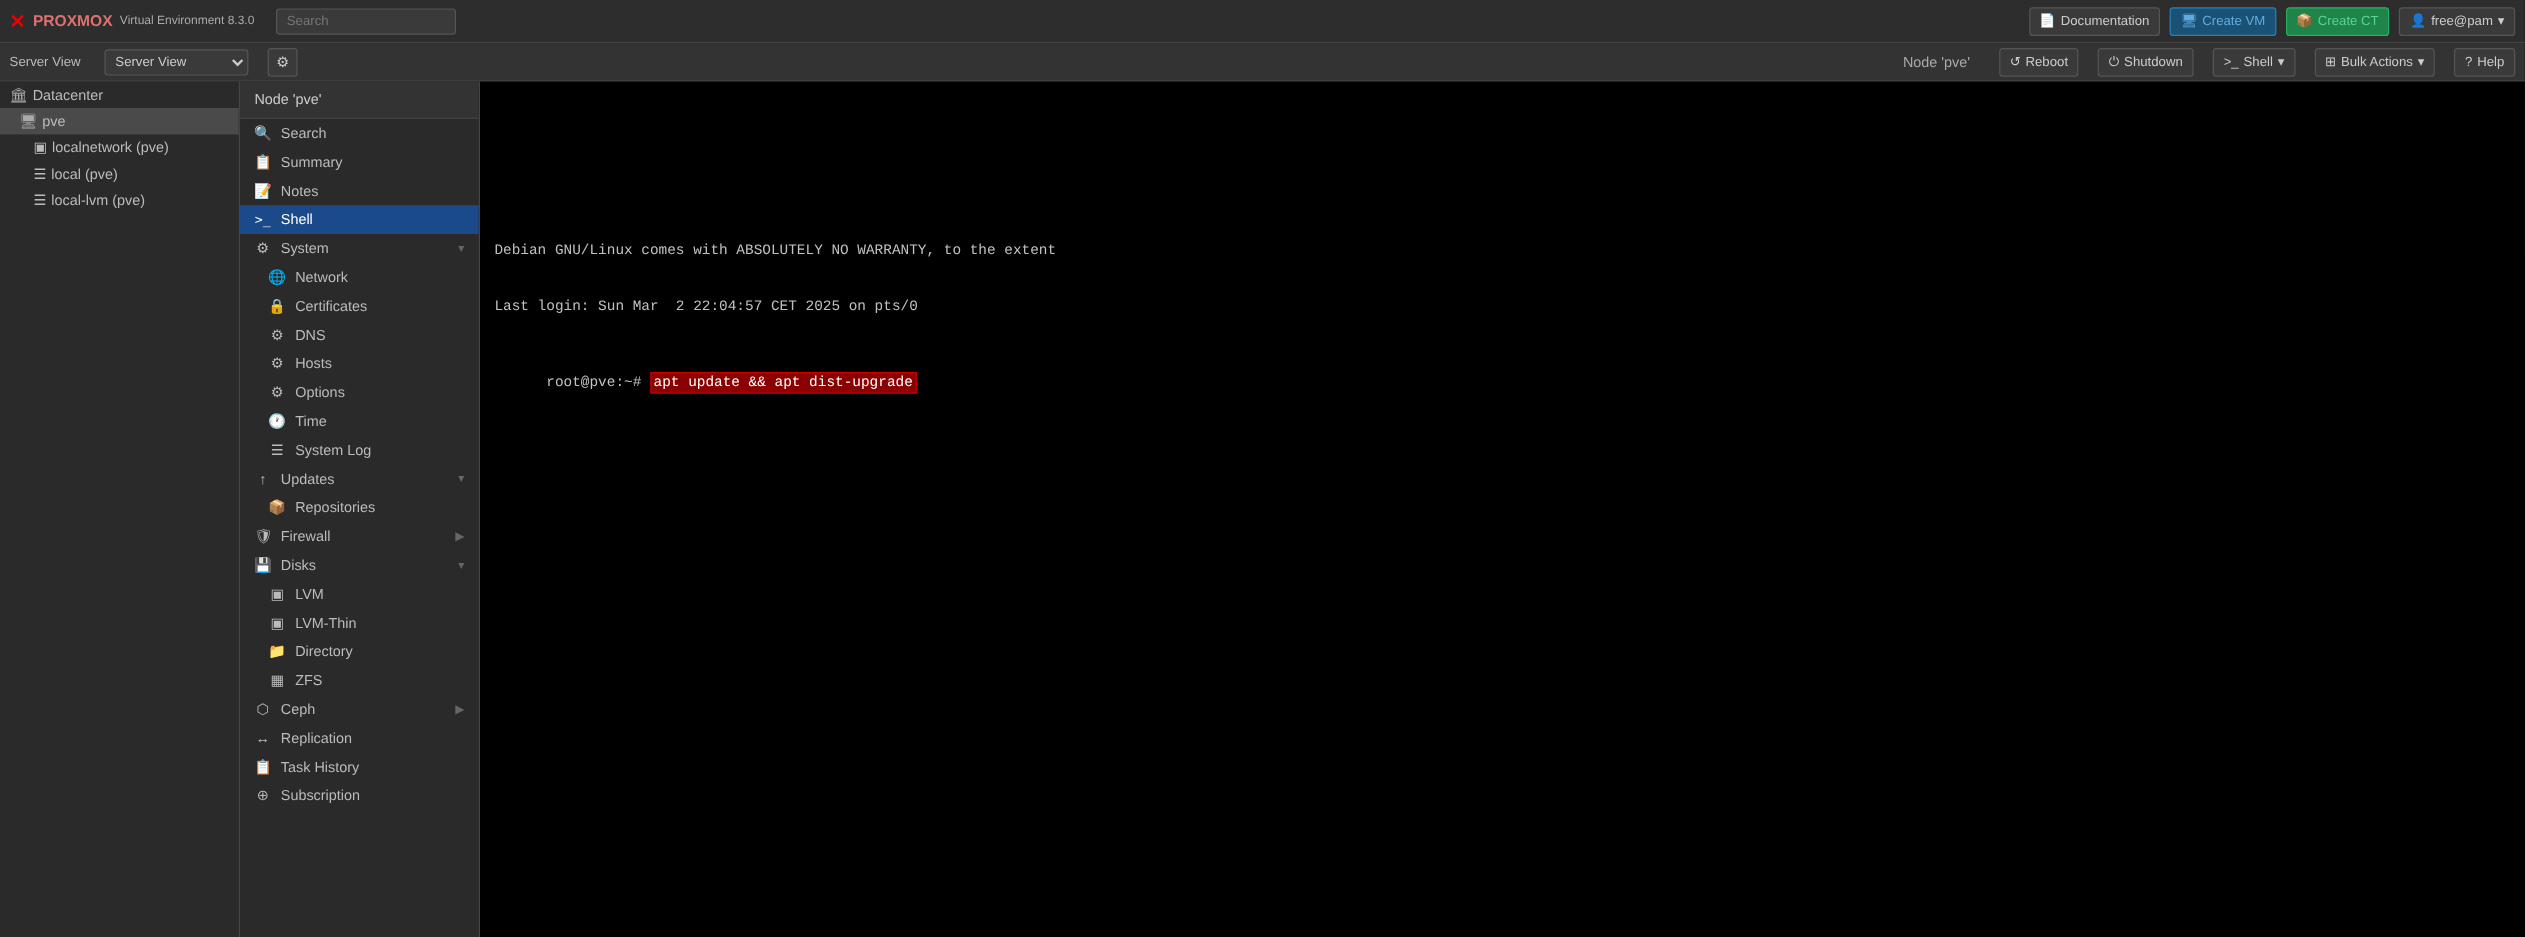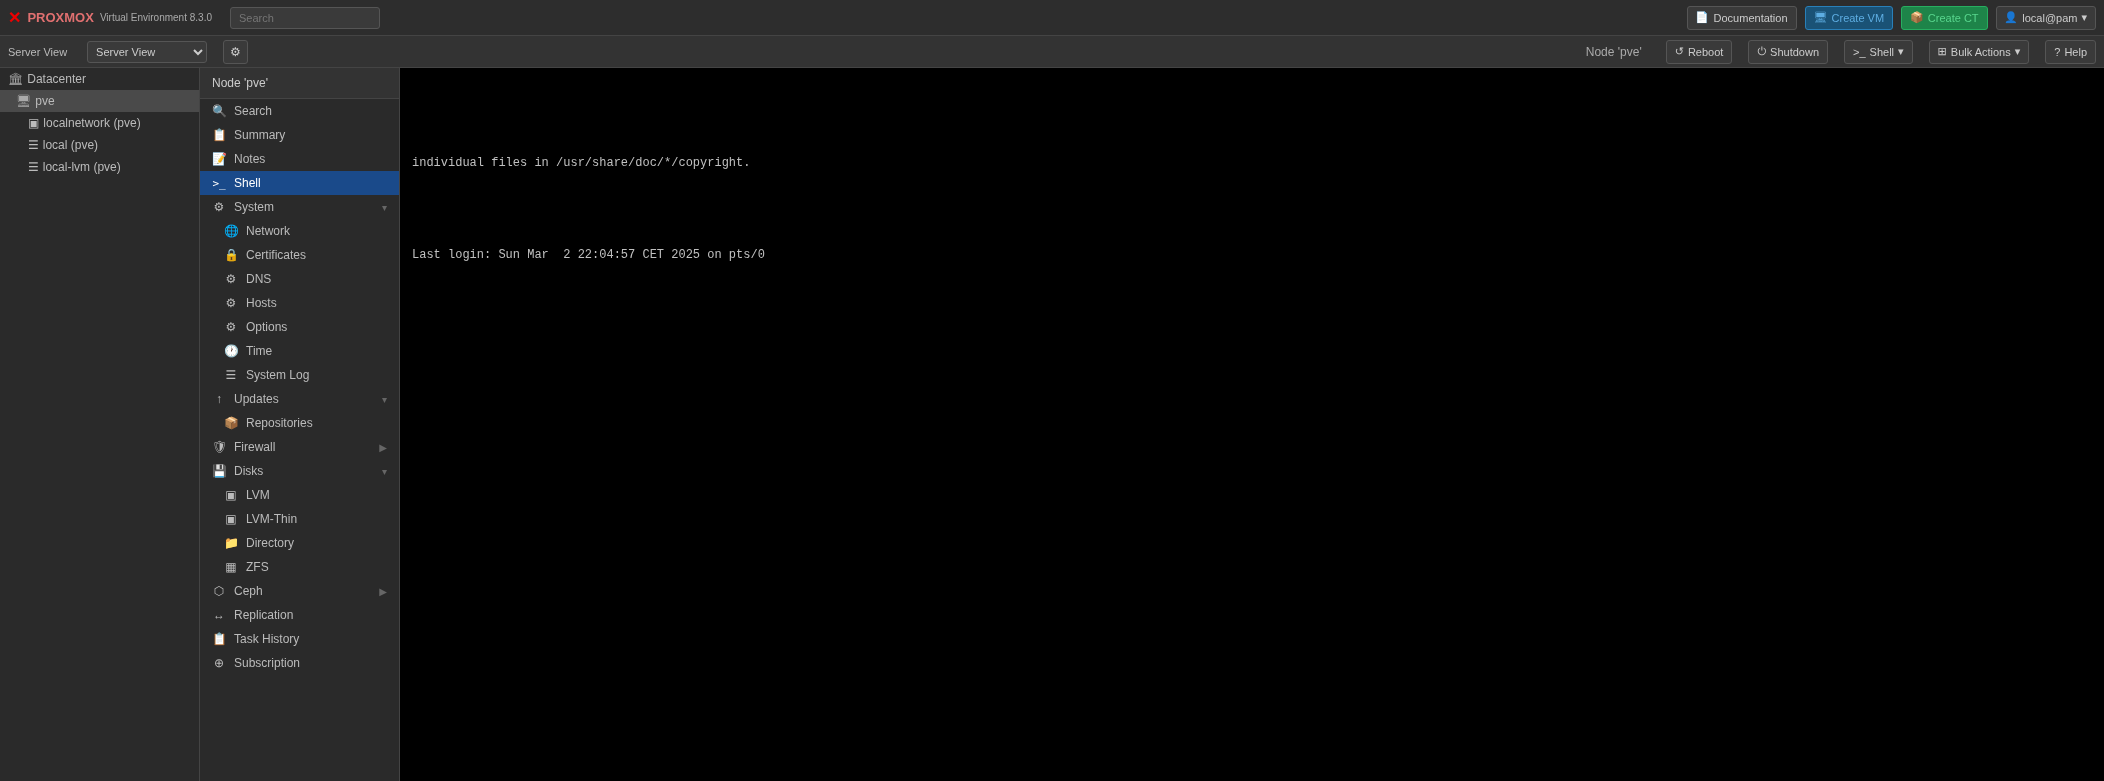--- a/index.html
+++ b/index.html
@@ -214,21 +214,21 @@
   <button class="header-btn blue">
     <span>🖥</span>
     <span>Create VM</span>
   </button>
   <button class="header-btn green">
     <span>📦</span>
     <span>Create CT</span>
   </button>
   <button class="header-btn">
     <span>👤</span>
-    <span>local@pam</span>
+    <span>free@pam</span>
     <span>▾</span>
   </button>
 </div>
 
 <div class="toolbar">
   <span class="server-view-label">Server View</span>
   <select class="server-view-select">
     <option>Server View</option>
   </select>
   <div class="gear-btn">⚙</div>
@@ -390,18 +390,21 @@
       <span>Task History</span>
     </div>
     <div class="nav-item">
       <span class="nav-icon">⊕</span>
       <span>Subscription</span>
     </div>
   </div>
 
   <div class="terminal-area">
     <div class="terminal-line">&nbsp;</div>
-    <div class="terminal-line">individual files in /usr/share/doc/*/copyright.</div>
     <div class="terminal-line">&nbsp;</div>
+    <div class="terminal-line">Debian GNU/Linux comes with ABSOLUTELY NO WARRANTY, to the extent</div>
     <div class="terminal-line">Last login: Sun Mar  2 22:04:57 CET 2025 on pts/0</div>
+    <div class="terminal-line">
+      <span class="terminal-prompt">root@pve:~#</span> <span class="terminal-cmd-highlight">apt update &amp;&amp; apt dist-upgrade</span>
+    </div>
   </div>
 
 </div>
 
 </body></html>

